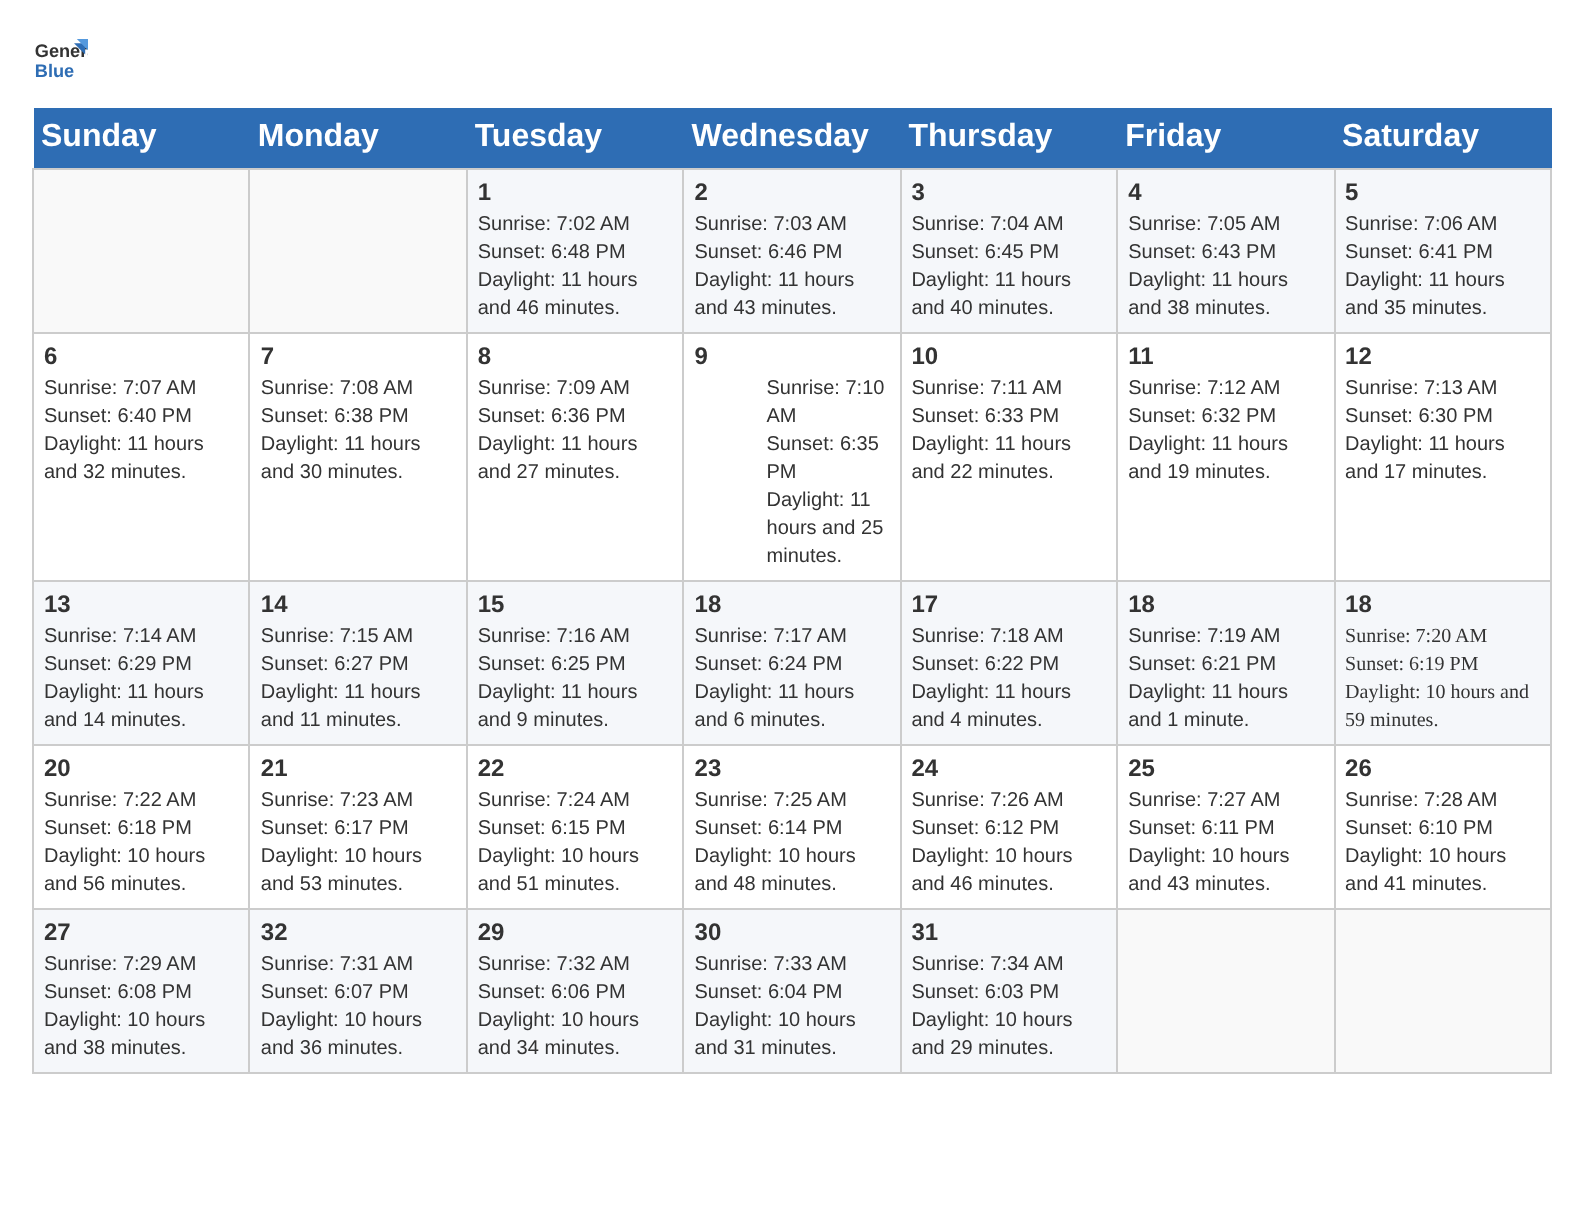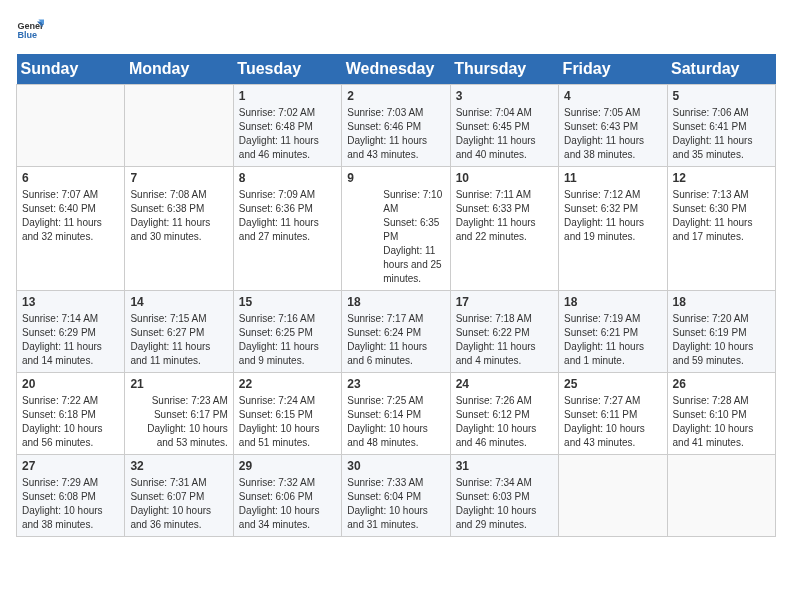--- a/index.html
+++ b/index.html
@@ -228,35 +228,35 @@
 Daylight: 11 hours and 4 minutes.</div>
         </td>
         <td>
           <span class="day-number">18</span>
           <div class="day-info" style="white-space: pre-line;">Sunrise: 7:19 AM
 Sunset: 6:21 PM
 Daylight: 11 hours and 1 minute.</div>
         </td>
         <td>
           <span class="day-number">18</span>
-          <div class="day-info" style="white-space: pre-line;">Sunrise: 7:20 AM
+          <div class="day-info" style="white-space: pre-line; font-family: Liberation Serif, serif;">Sunrise: 7:20 AM
 Sunset: 6:19 PM
 Daylight: 10 hours and 59 minutes.</div>
         </td>
       </tr>
       <tr>
         <td>
           <span class="day-number">20</span>
           <div class="day-info" style="white-space: pre-line;">Sunrise: 7:22 AM
 Sunset: 6:18 PM
 Daylight: 10 hours and 56 minutes.</div>
         </td>
         <td>
           <span class="day-number">21</span>
-          <div class="day-info" style="white-space: pre-line; text-align: right;">Sunrise: 7:23 AM
+          <div class="day-info" style="white-space: pre-line;">Sunrise: 7:23 AM
 Sunset: 6:17 PM
 Daylight: 10 hours and 53 minutes.</div>
         </td>
         <td>
           <span class="day-number">22</span>
           <div class="day-info" style="white-space: pre-line;">Sunrise: 7:24 AM
 Sunset: 6:15 PM
 Daylight: 10 hours and 51 minutes.</div>
         </td>
         <td>

